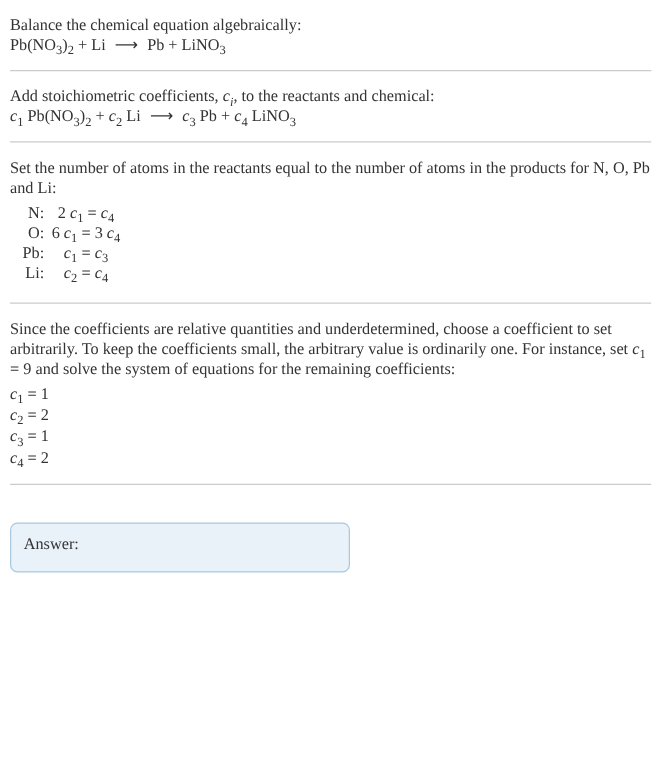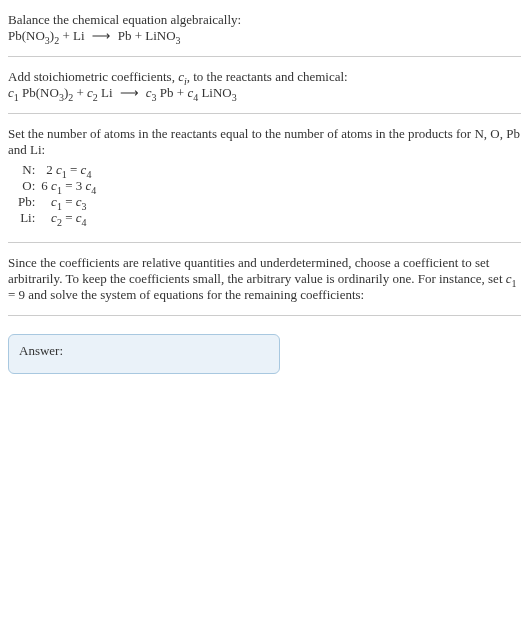--- a/index.html
+++ b/index.html
@@ -37,21 +37,21 @@
       text-align: center;
       white-space: nowrap;
     }
     .solved {
       margin-top: 4px;
     }
     .solved div {
       margin: 1px 0;
     }
     .answer-box {
-      margin-top: 6px;
+      margin-top: 18px;
       border: 1px solid #a8c8e0;
       background: #eaf2f9;
       border-radius: 6px;
       padding: 8px 10px 10px 10px;
       width: 250px;
     }
     .answer-label {
       margin-bottom: 4px;
     }
     .answer-eq {
@@ -109,20 +109,26 @@
       <span class="eq-label">Li:</span>
       <span class="eq-value"><span class="ital">c</span><sub>2</sub> = <span class="ital">c</span><sub>4</sub></span>
     </div>
   </div>
 </div>
 
 <hr>
 
 <div class="section">
   <div><span>Since the coefficients are relative quantities and underdetermined, choose a coefficient to set arbitrarily. To keep the coefficients small, the arbitrary value is ordinarily one. For instance, set </span><span class="ital">c</span><sub>1</sub><span> = 9 and solve the system of equations for the remaining coefficients:</span></div>
+  <div class="solved">
+    <div><span class="ital">c</span><sub>1</sub> = <span>1</span></div>
+    <div><span class="ital">c</span><sub>2</sub> = <span>2</span></div>
+    <div><span class="ital">c</span><sub>3</sub> = <span>1</span></div>
+    <div><span class="ital">c</span><sub>4</sub> = <span>2</span></div>
+  </div>
 </div>
 
 <hr>
 
 <div class="section">
   <div class="answer-box">
     <div class="answer-label">Answer:</div>
   </div>
 </div>
 

